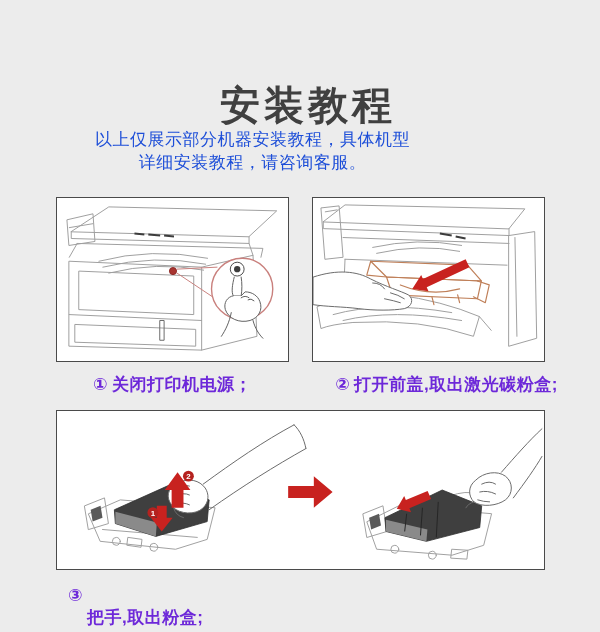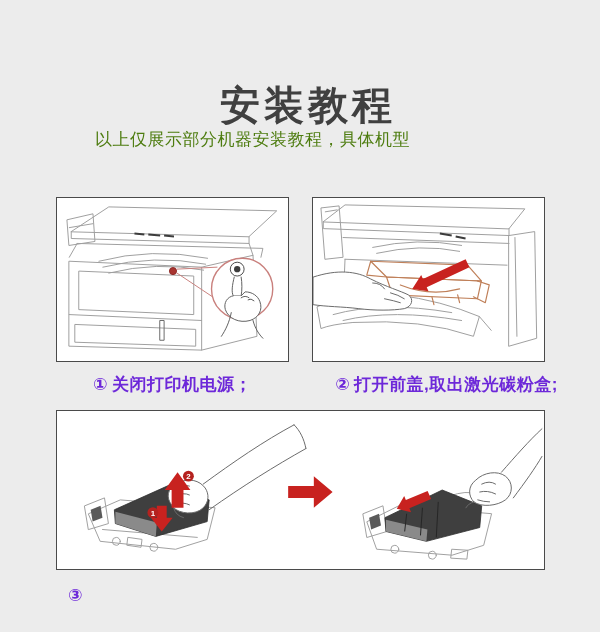--- a/index.html
+++ b/index.html
@@ -10,21 +10,21 @@
     color:#1d1d1d;
   }
   .page-title{
     position:absolute;top:70px;left:0;width:600px;margin:8px;
     text-align:center;font-size:40px;font-weight:900;
     letter-spacing:4px;color:#404040;
   }
   .subtitle{
     position:absolute;top:128px;left:0;width:505px;margin:0;
     text-align:center;font-size:17px;line-height:23px;
-    font-weight:500;color:#4d7c0f;letter-spacing:0.5px;
+    font-weight:500;color:#1d4ed8;letter-spacing:0.5px;
   }
   .panel{
     position:absolute;background:#ffffff;border:1px solid #4a4a4a;
     box-sizing:border-box;
   }
   .panel-1{left:56px;top:197px;width:233px;height:165px;}
   .panel-2{left:312px;top:197px;width:233px;height:165px;}
   .panel-3{left:56px;top:410px;width:489px;height:160px;}
   .panel svg{display:block;width:100%;height:100%;}
   .caption{
@@ -39,20 +39,21 @@
 </style>
 </head>
 <body>
 
 <div class="stage">
 
   <h1 class="page-title">安装教程</h1>
 
   <p class="subtitle">
     <span>以上仅展示部分机器安装教程，具体机型</span><br>
+    <span>详细安装教程，请咨询客服。</span>
   </p>
 
   <div class="panel panel-1">
     <svg viewBox="0 0 233 165">
       <g stroke="#9e9e9e" fill="none" stroke-width="1" stroke-linejoin="round" stroke-linecap="round">
 
         <path d="M14,34 L52,9 L222,13 L194,39 Z"></path>
         <path d="M14,34 L14,41 L194,46 L194,39"></path>
         <path d="M10,22 L36,16 L38,44 L12,48 Z"></path>
         <path d="M12,30 L36,26"></path>
@@ -191,16 +192,17 @@
         <path d="M428,74 q8,-4 14,0 M426,82 q8,-2 16,2 M424,90 q6,2 12,2 M420,92 q-6,2 -8,6" fill="none"></path>
       </g>
       <polygon points="373.2,80.9 351.2,90.2 349.5,86 342,99 356.5,102.6 354.8,98.4 376.8,89.1" fill="#c8221f"></polygon>
     </svg>
   </div>
 
   <div class="caption caption-3">
     <span class="num">③</span>
     <span class="cap3-text">
       <br>
+      <span>把手,取出粉盒;</span>
     </span>
   </div>
 
 </div>
 
 </body></html>

